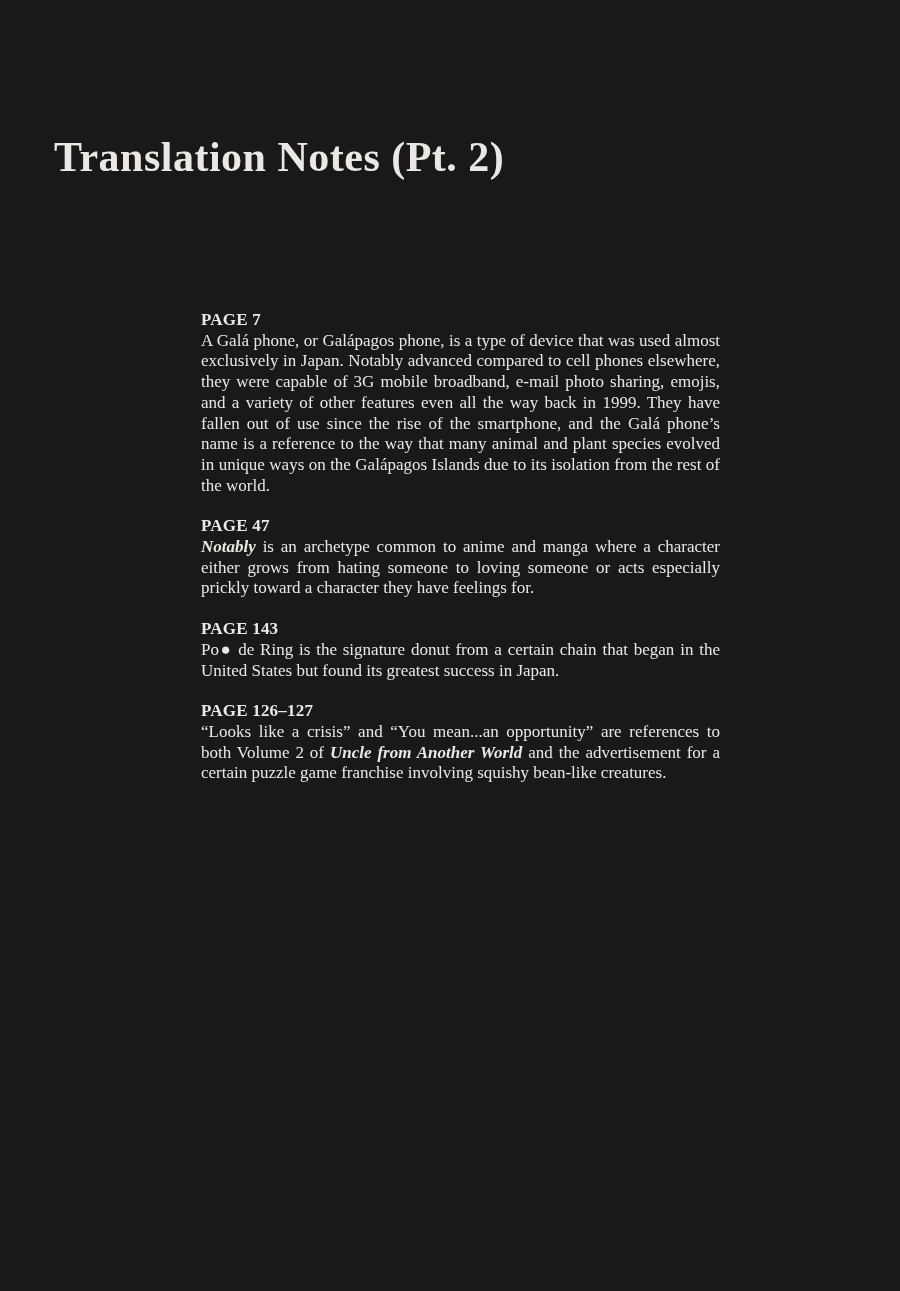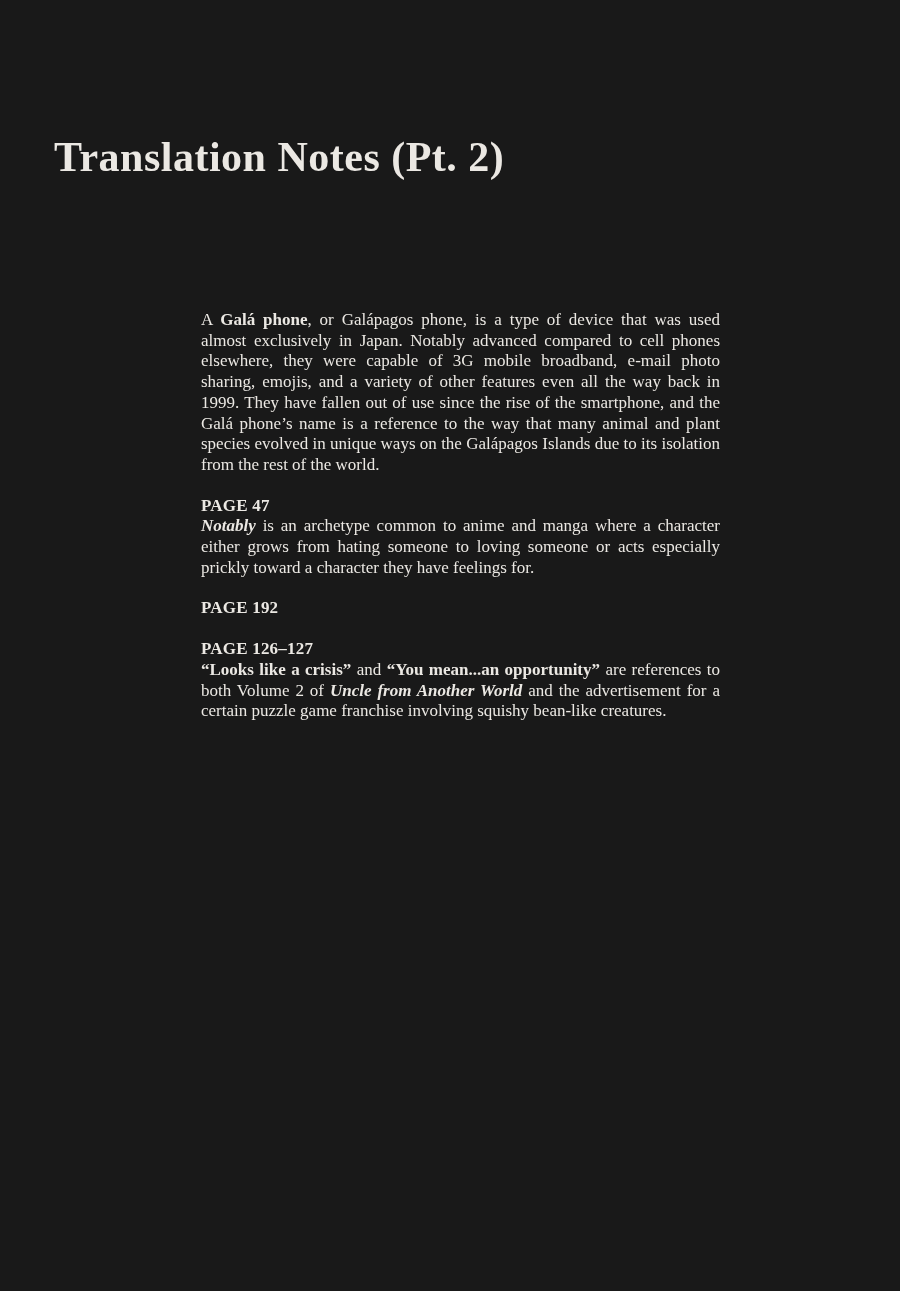--- a/index.html
+++ b/index.html
@@ -43,43 +43,45 @@
     hyphens: manual;
   }
   .section { margin: 0 0 20px 0; }
   .section:last-child { margin-bottom: 12px; }
   .section-heading {
     font-weight: 700;
     letter-spacing: 0.2px;
   }
   .section-body { margin: 0; }
   .seg.normal     { font-weight: 400; font-style: normal; }
-  .seg.bold       { font-weight: 700; font-style: normal; }
+  .seg.bold       { font-weight: 400; font-style: normal; }
   .seg.italic     { font-weight: 700; font-style: italic; }
   .seg.bolditalic { font-weight: 700; font-style: italic; }
 </style>
 </head>
 <body>
 
 <div class="page">
   <div class="title">Translation Notes (Pt. 2)</div>
 
   <div class="content">
 
       <div class="section">
+        <div class="section-heading">PAGE 7</div>
         <p class="section-body"><span class="seg normal">A </span><span class="seg bold">Galá phone</span><span class="seg normal">, or Galápagos phone, is a type of device that was used almost exclusively in Japan. Notably advanced compared to cell phones elsewhere, they were capable of 3G mobile broadband, e-mail photo sharing, emojis, and a variety of other features even all the way back in 1999. They have fallen out of use since the rise of the smartphone, and the Galá phone’s name is a reference to the way that many animal and plant species evolved in unique ways on the Galápagos Islands due to its isolation from the rest of the world.</span></p>
       </div>
 
       <div class="section">
         <div class="section-heading">PAGE 47</div>
         <p class="section-body"><span class="seg bolditalic">Notably</span><span class="seg normal"> is an archetype common to anime and manga where a charac­ter either grows from hating someone to loving someone or acts espe­cially prickly toward a character they have feelings for.</span></p>
       </div>
 
       <div class="section">
-        <div class="section-heading">PAGE 192</div>
+        <div class="section-heading">PAGE 143</div>
+        <p class="section-body"><span class="seg bold">Po● de Ring</span><span class="seg normal"> is the signature donut from a certain chain that began in the United States but found its greatest success in Japan.</span></p>
       </div>
 
       <div class="section">
         <div class="section-heading">PAGE 126–127</div>
         <p class="section-body"><span class="seg bold">“Looks like a crisis”</span><span class="seg normal"> and </span><span class="seg bold">“You mean...an opportunity”</span><span class="seg normal"> are references to both Volume 2 of </span><span class="seg italic">Uncle from Another World</span><span class="seg normal"> and the advertisement for a certain puzzle game franchise involving squishy bean-like crea­tures.</span></p>
       </div>
     </div>
 </div>
 
 </body></html>

